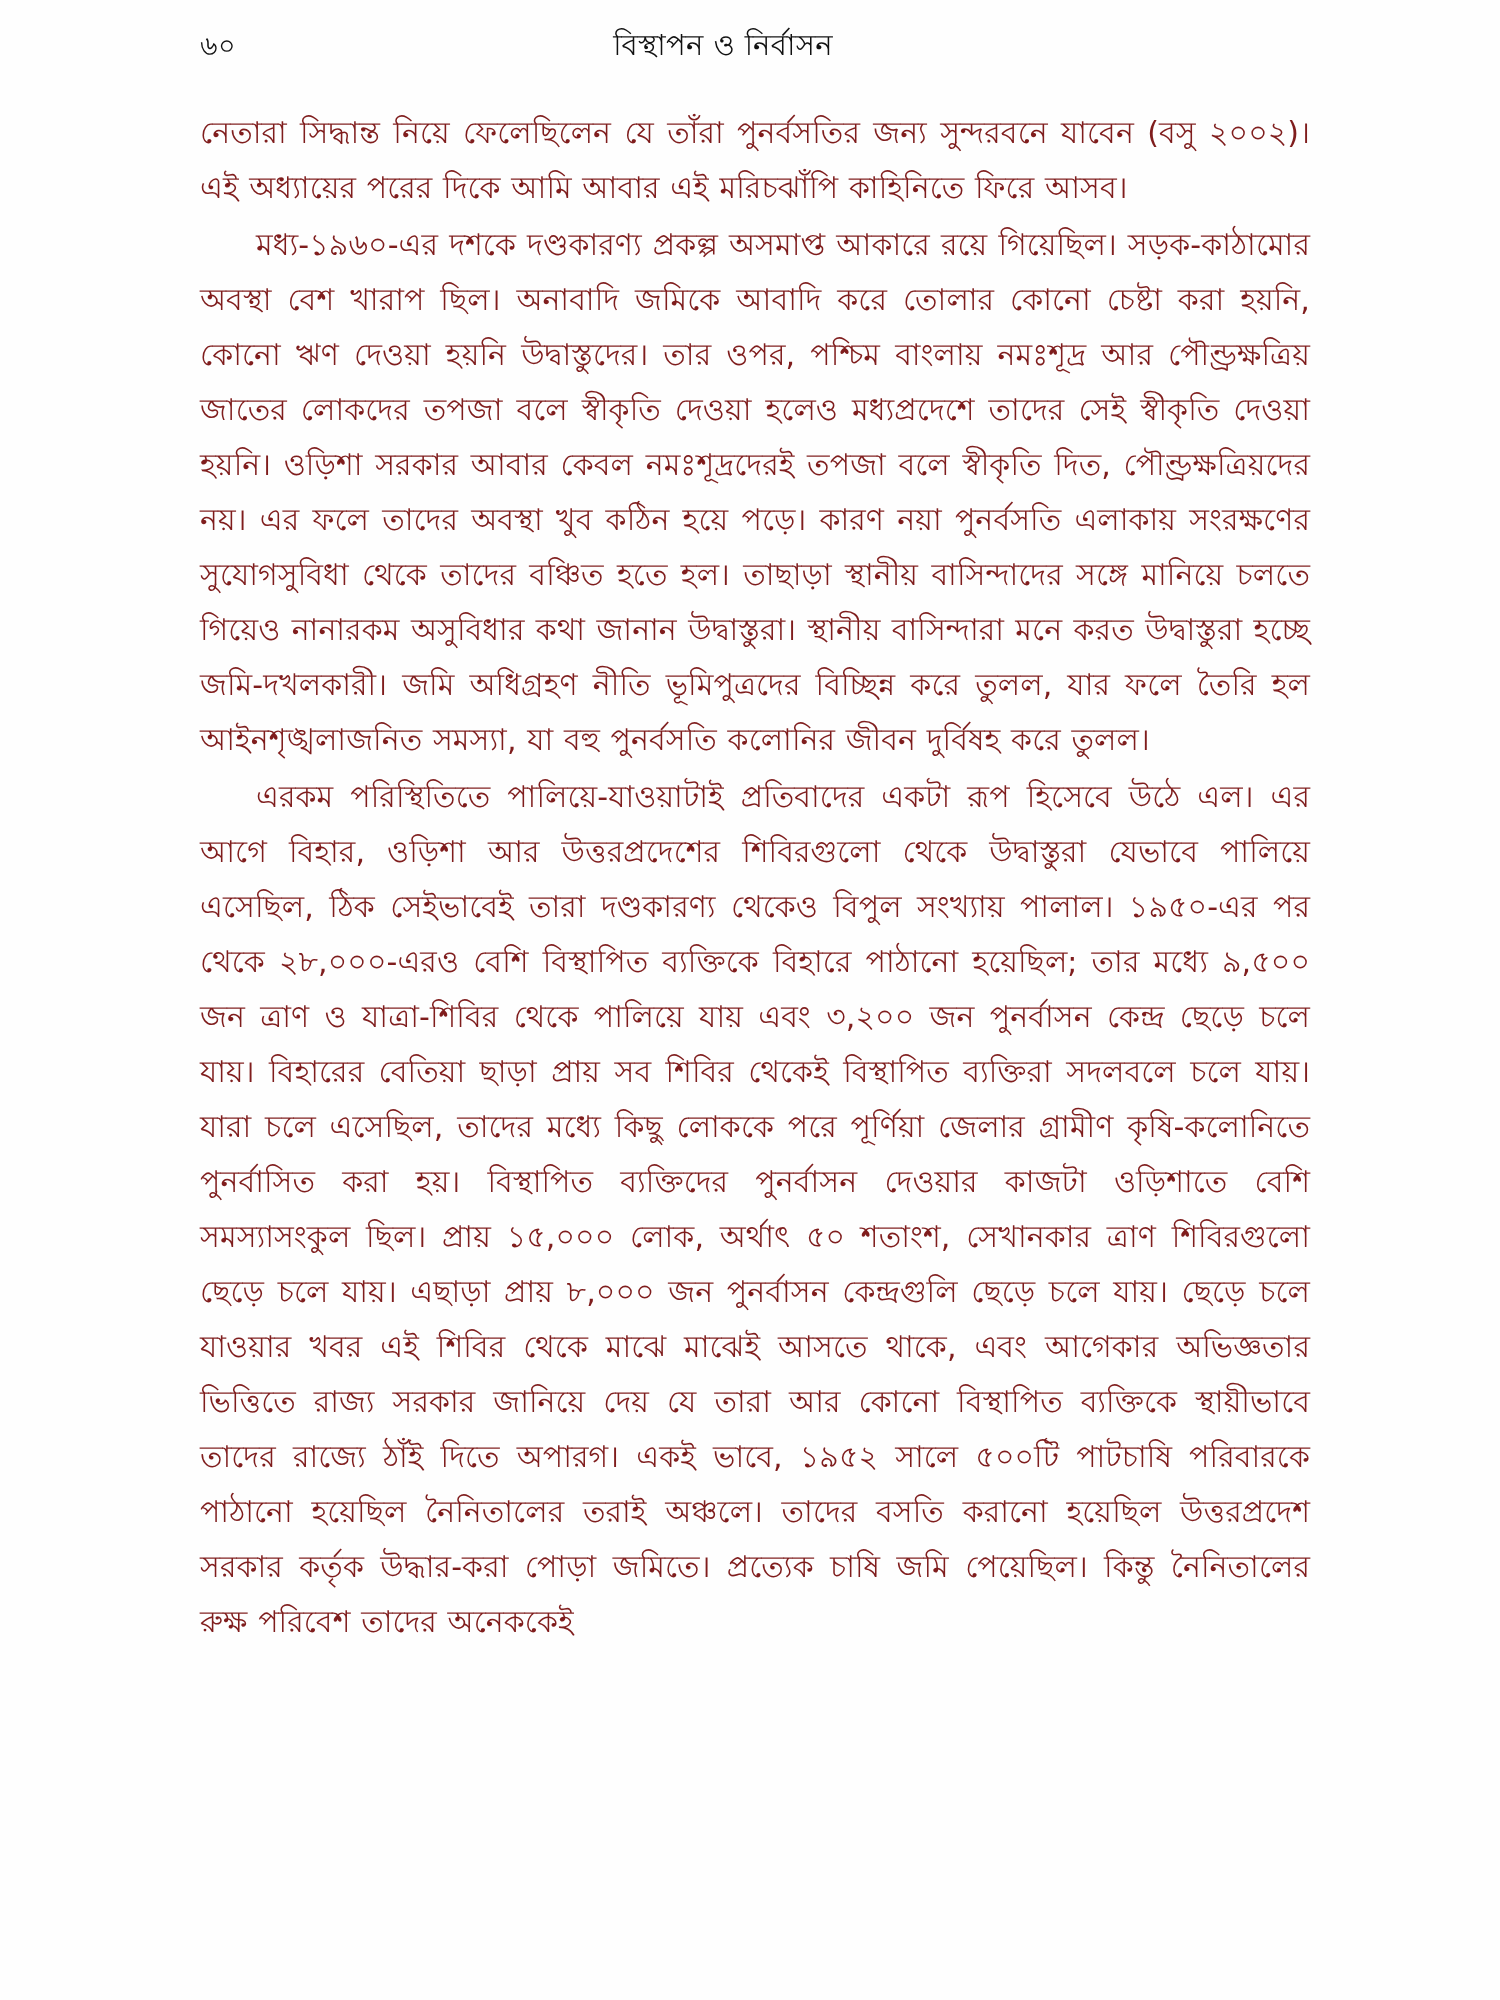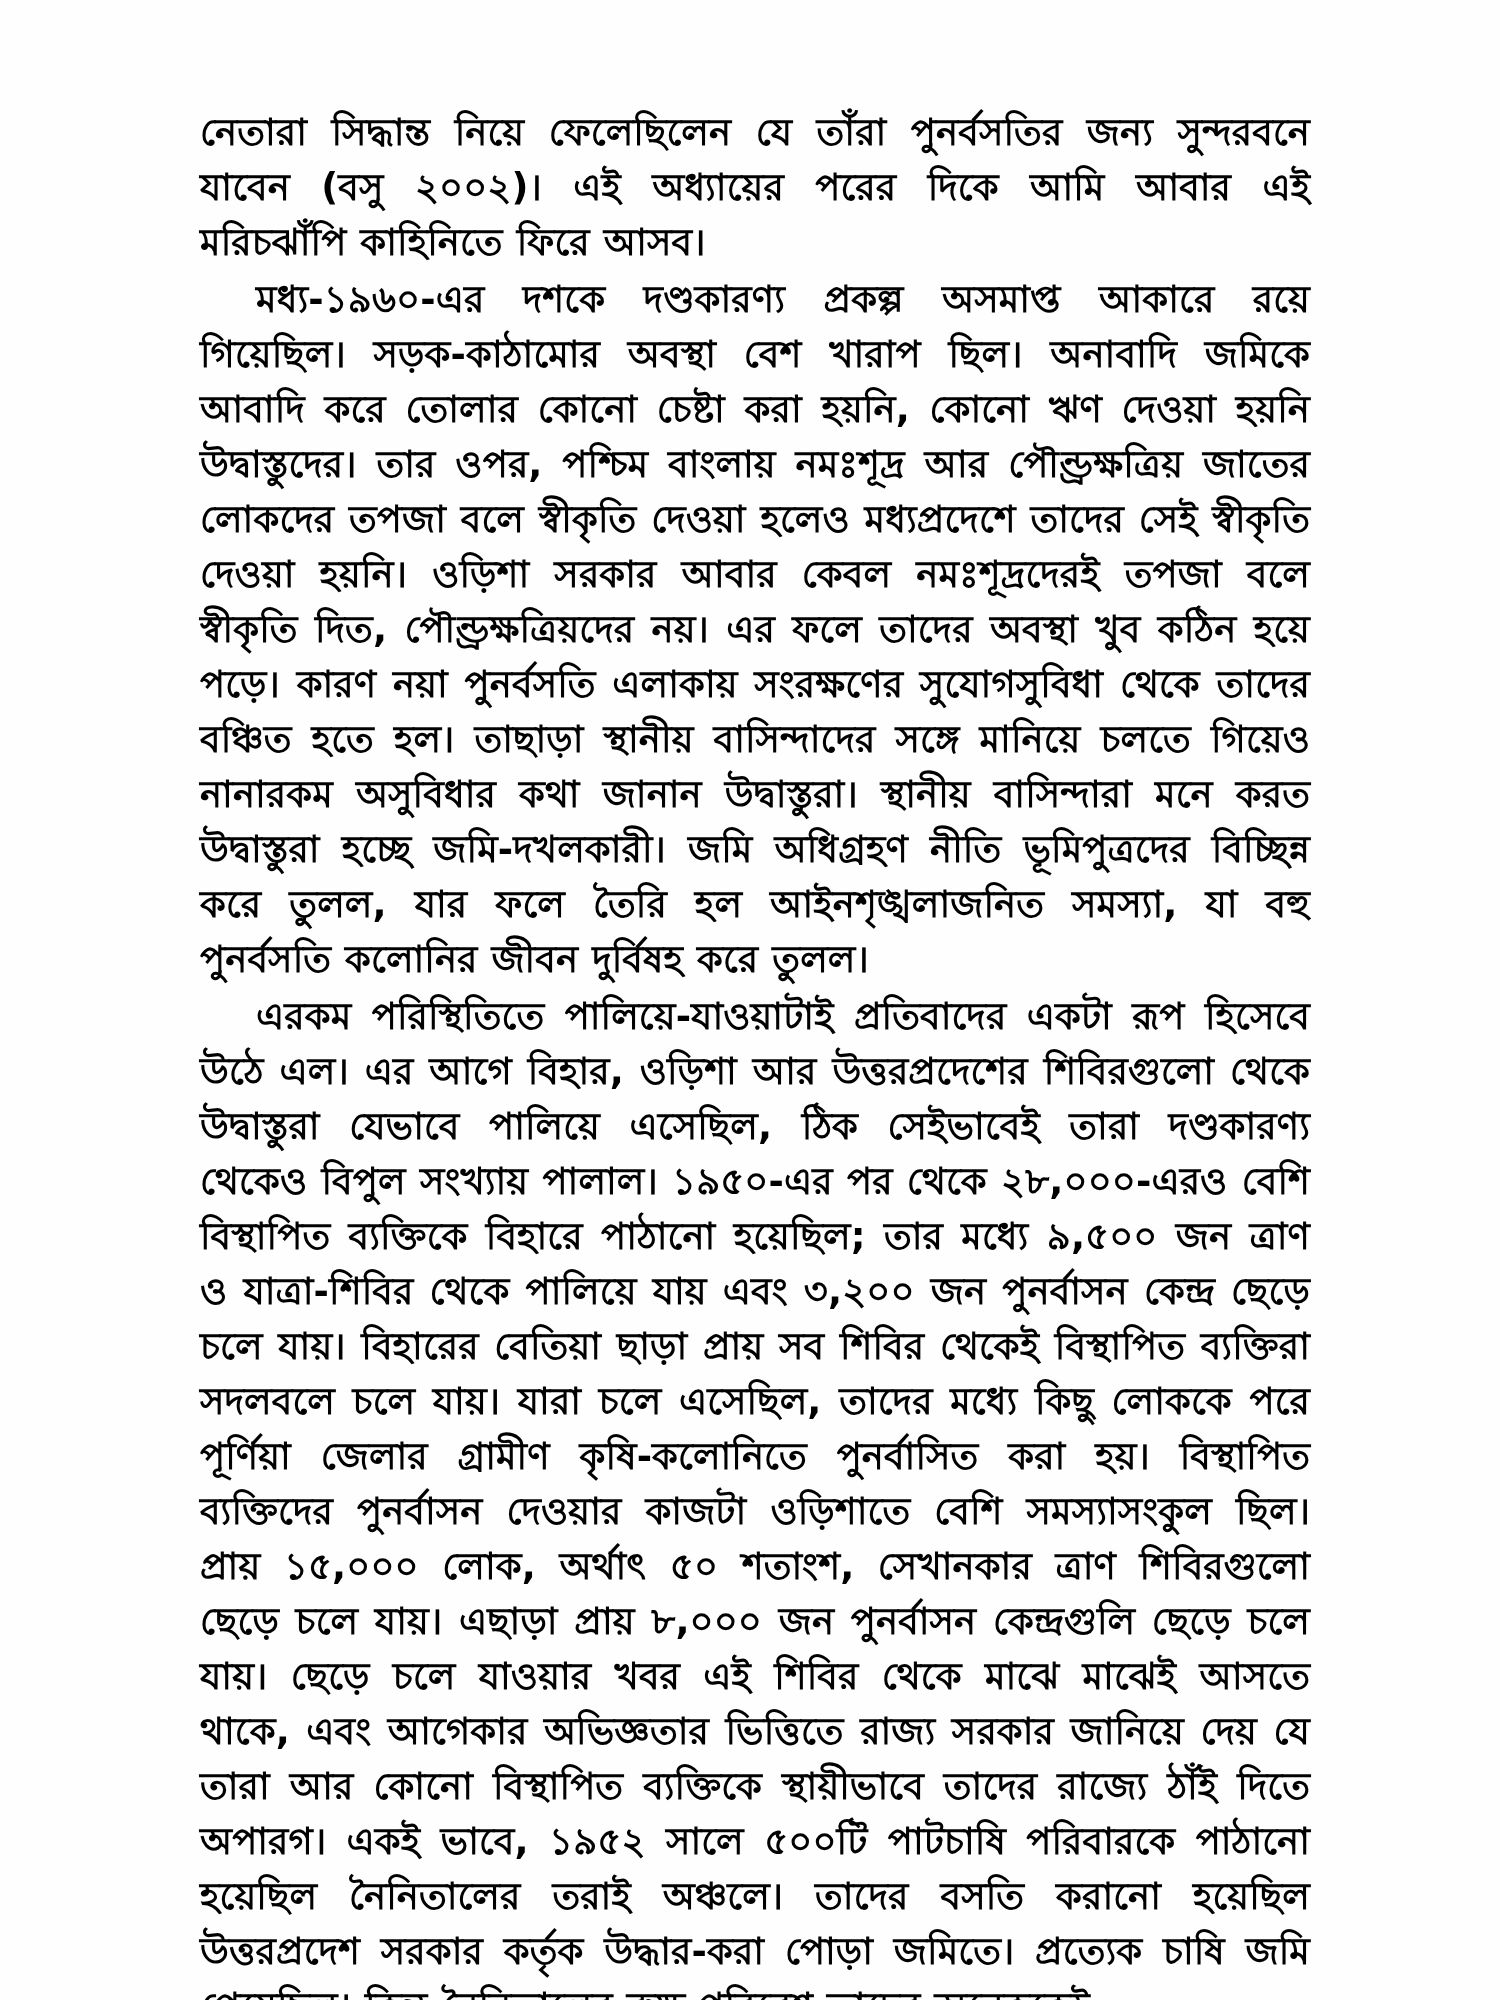--- a/index.html
+++ b/index.html
@@ -50,45 +50,49 @@
     margin-right: 110px;
   }
   .body-col {
     position: absolute;
     top: 105px;
     left: 200px;
     width: 1110px;
   }
   p.para {
     margin: 0 0 0 0;
-    font-size: 37px;
+    font-size: 30px;
     line-height: 55px;
     text-align: justify;
     text-justify: inter-word;
     font-family: "DejaVu Sans", "Liberation Sans", sans-serif;
-    font-weight: 700;
-    color: #000000;
+    font-weight: 400;
+    color: #7f1d1d;
     letter-spacing: 0.1px;
     word-spacing: 1px;
   }
   p.para + p.para {
     margin-top: 2px;
   }
   p.para.indent {
     text-indent: 56px;
   }
   p.para.last {
     
   }
 </style>
 </head>
 <body>
 
 <div class="page">
 
+  <div class="page-header">
+    <div class="folio">৬০</div>
+    <div class="running-head">বিস্থাপন ও নির্বাসন</div>
+  </div>
 
   <div class="body-col">
     <p class="para">নেতারা সিদ্ধান্ত নিয়ে ফেলেছিলেন যে তাঁরা পুনর্বসতির জন্য সুন্দরবনে যাবেন (বসু ২০০২)। এই অধ্যায়ের পরের দিকে আমি আবার এই মরিচঝাঁপি কাহিনিতে ফিরে আসব।</p>
     <p class="para indent">মধ্য-১৯৬০-এর দশকে দণ্ডকারণ্য প্রকল্প অসমাপ্ত আকারে রয়ে গিয়েছিল। সড়ক-কাঠামোর অবস্থা বেশ খারাপ ছিল। অনাবাদি জমিকে আবাদি করে তোলার কোনো চেষ্টা করা হয়নি, কোনো ঋণ দেওয়া হয়নি উদ্বাস্তুদের। তার ওপর, পশ্চিম বাংলায় নমঃশূদ্র আর পৌণ্ড্রক্ষত্রিয় জাতের লোকদের তপজা বলে স্বীকৃতি দেওয়া হলেও মধ্যপ্রদেশে তাদের সেই স্বীকৃতি দেওয়া হয়নি। ওড়িশা সরকার আবার কেবল নমঃশূদ্রদেরই তপজা বলে স্বীকৃতি দিত, পৌণ্ড্রক্ষত্রিয়দের নয়। এর ফলে তাদের অবস্থা খুব কঠিন হয়ে পড়ে। কারণ নয়া পুনর্বসতি এলাকায় সংরক্ষণের সুযোগসুবিধা থেকে তাদের বঞ্চিত হতে হল। তাছাড়া স্থানীয় বাসিন্দাদের সঙ্গে মানিয়ে চলতে গিয়েও নানারকম অসুবিধার কথা জানান উদ্বাস্তুরা। স্থানীয় বাসিন্দারা মনে করত উদ্বাস্তুরা হচ্ছে জমি-দখলকারী। জমি অধিগ্রহণ নীতি ভূমিপুত্রদের বিচ্ছিন্ন করে তুলল, যার ফলে তৈরি হল আইনশৃঙ্খলাজনিত সমস্যা, যা বহু পুনর্বসতি কলোনির জীবন দুর্বিষহ করে তুলল।</p>
     <p class="para indent last">এরকম পরিস্থিতিতে পালিয়ে-যাওয়াটাই প্রতিবাদের একটা রূপ হিসেবে উঠে এল। এর আগে বিহার, ওড়িশা আর উত্তরপ্রদেশের শিবিরগুলো থেকে উদ্বাস্তুরা যেভাবে পালিয়ে এসেছিল, ঠিক সেইভাবেই তারা দণ্ডকারণ্য থেকেও বিপুল সংখ্যায় পালাল। ১৯৫০-এর পর থেকে ২৮,০০০-এরও বেশি বিস্থাপিত ব্যক্তিকে বিহারে পাঠানো হয়েছিল; তার মধ্যে ৯,৫০০ জন ত্রাণ ও  যাত্রা-শিবির থেকে পালিয়ে যায় এবং ৩,২০০ জন পুনর্বাসন কেন্দ্র ছেড়ে চলে যায়। বিহারের বেতিয়া ছাড়া প্রায় সব শিবির থেকেই বিস্থাপিত ব্যক্তিরা সদলবলে চলে যায়। যারা  চলে এসেছিল, তাদের মধ্যে কিছু লোককে পরে পূর্ণিয়া জেলার গ্রামীণ কৃষি-কলোনিতে পুনর্বাসিত করা হয়। বিস্থাপিত ব্যক্তিদের পুনর্বাসন দেওয়ার কাজটা ওড়িশাতে বেশি সমস্যাসংকুল ছিল। প্রায় ১৫,০০০ লোক, অর্থাৎ ৫০ শতাংশ, সেখানকার ত্রাণ শিবিরগুলো ছেড়ে চলে যায়। এছাড়া প্রায় ৮,০০০ জন পুনর্বাসন কেন্দ্রগুলি ছেড়ে চলে যায়। ছেড়ে চলে যাওয়ার খবর এই শিবির থেকে মাঝে মাঝেই আসতে থাকে, এবং আগেকার অভিজ্ঞতার ভিত্তিতে রাজ্য সরকার জানিয়ে দেয় যে তারা আর কোনো বিস্থাপিত ব্যক্তিকে স্থায়ীভাবে তাদের রাজ্যে ঠাঁই দিতে অপারগ। একই ভাবে, ১৯৫২ সালে ৫০০টি পাটচাষি পরিবারকে পাঠানো হয়েছিল নৈনিতালের তরাই অঞ্চলে। তাদের বসতি করানো হয়েছিল উত্তরপ্রদেশ সরকার কর্তৃক উদ্ধার-করা পোড়া জমিতে। প্রত্যেক চাষি জমি পেয়েছিল। কিন্তু নৈনিতালের রুক্ষ পরিবেশ তাদের অনেককেই</p>
   </div>
 
 </div>
 
 </body></html>

